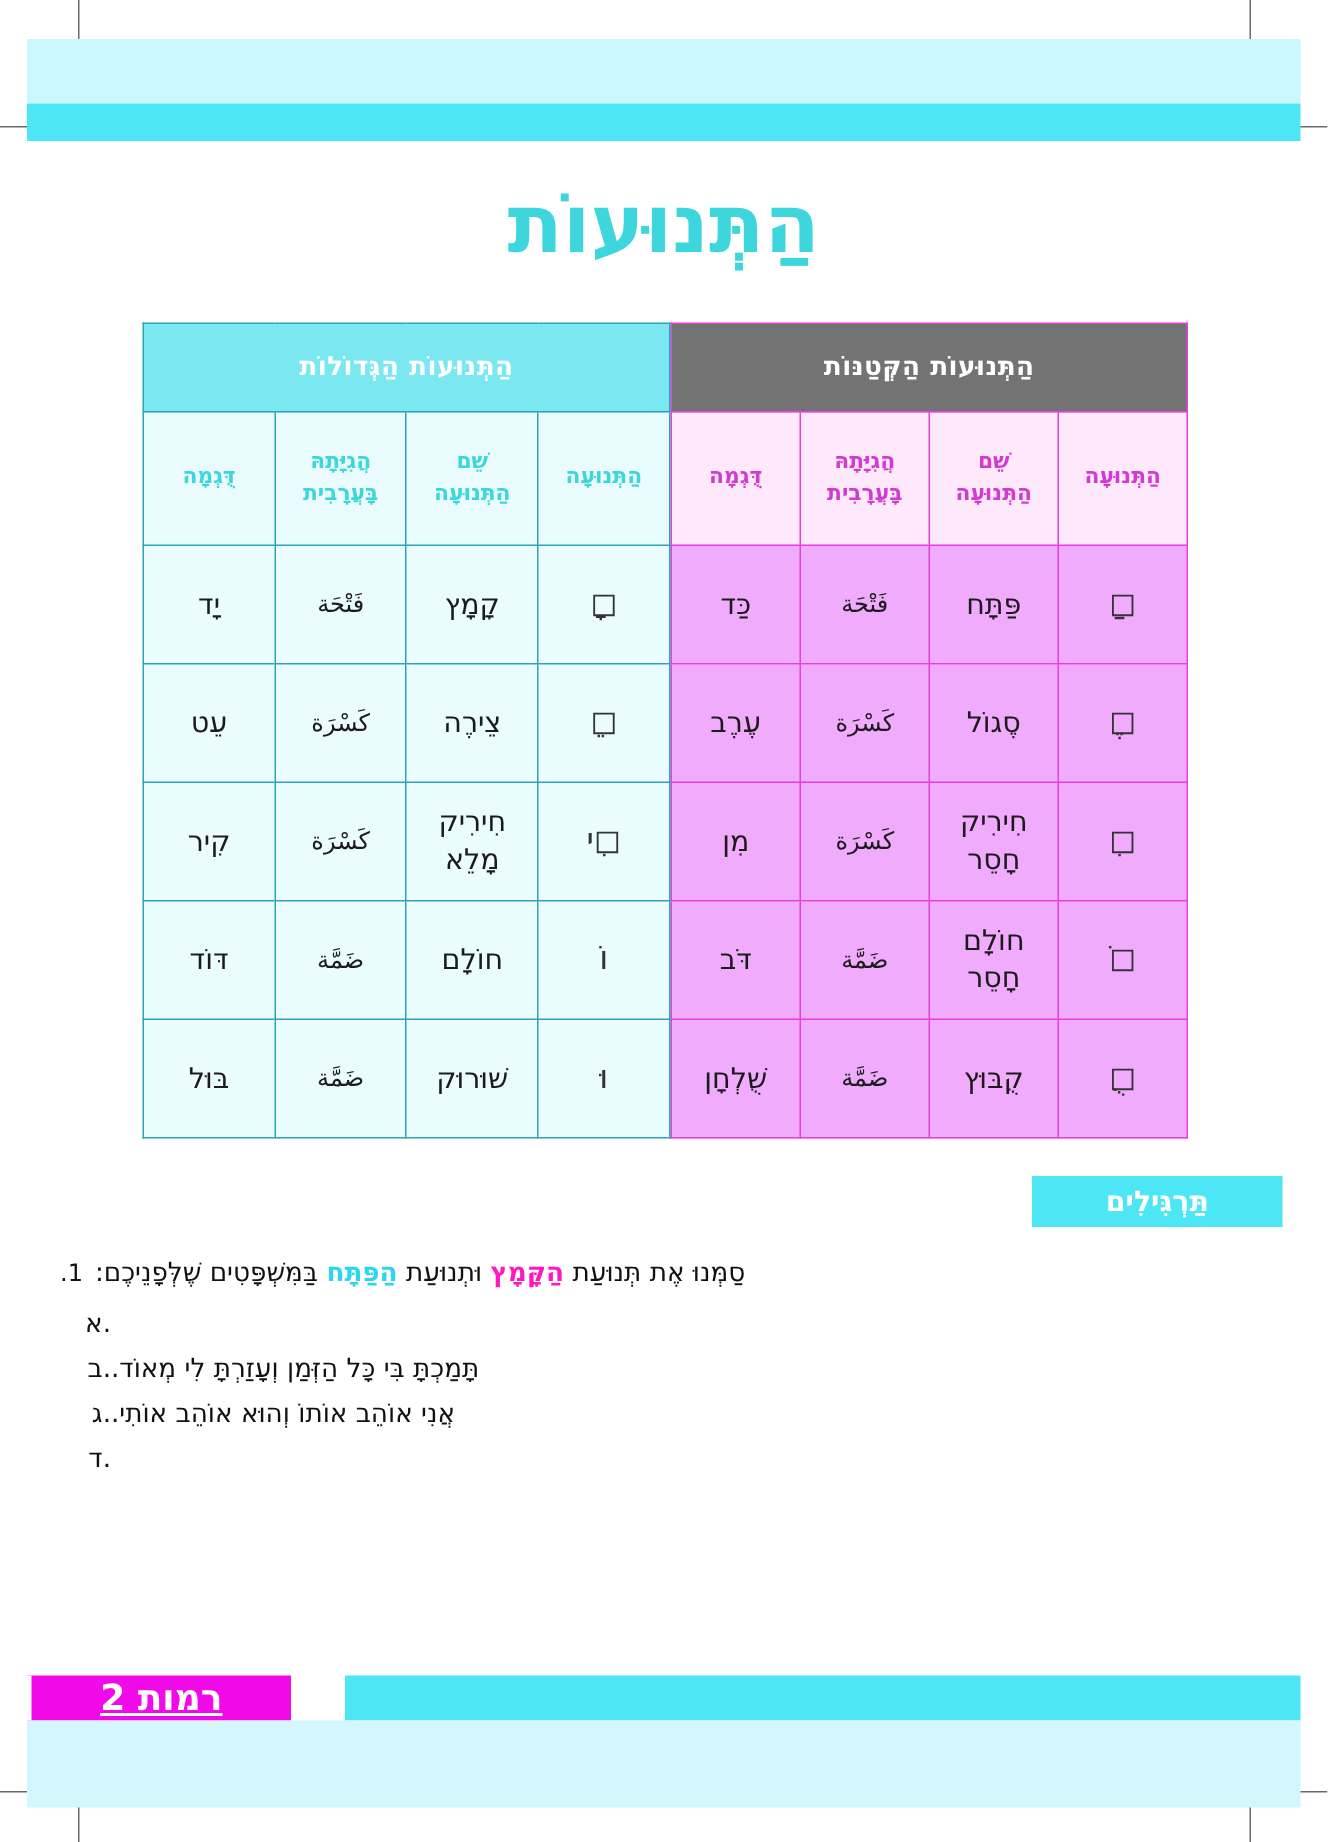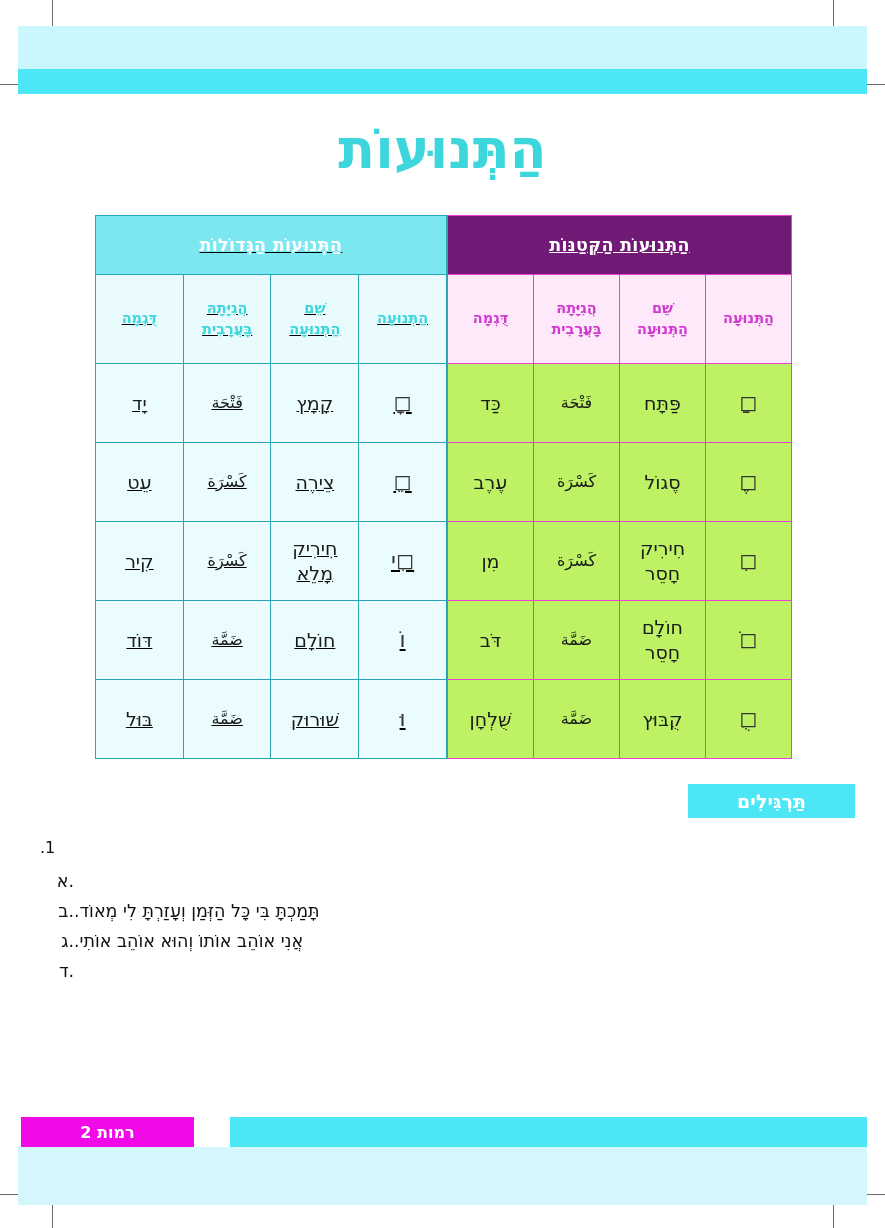--- a/index.html
+++ b/index.html
@@ -73,37 +73,37 @@
     width: 697px;
     display: flex;
     flex-direction: row;
     direction: rtl;
   }
   .vtable {
     border-collapse: collapse;
     table-layout: fixed;
     direction: rtl;
   }
-  .vtable.big   { width: 356px; text-decoration: underline; }
+  .vtable.big   { width: 356px; }
   .vtable.small { width: 349px; }
 
   .vtable.big td, .vtable.big th { border: 1.6px solid #2aa5b5; }
   .vtable.small td, .vtable.small th { border: 1.6px solid #e83fd8; }
 
   .group-head {
     height: 56px;
     font-size: 17.5px;
     font-weight: bold;
     color: #ffffff;
     text-align: center;
     vertical-align: middle;
     letter-spacing: .3px;
   }
   .big .group-head   { background: #7be7f0; border-color: #2aa5b5; }
-  .small .group-head { background: #701a75; border-color: #e83fd8; text-decoration: underline; }
+  .small .group-head { background: #737373; border-color: #e83fd8; }
 
   .col-head {
     height: 84px;
     font-size: 14.5px;
     font-weight: bold;
     text-align: center;
     vertical-align: middle;
     line-height: 1.45;
     padding: 2px 2px;
   }
@@ -113,21 +113,21 @@
   .vtable td.cell {
     height: 74px;
     text-align: center;
     vertical-align: middle;
     font-size: 19px;
     color: #1b1b1b;
     line-height: 1.3;
     padding: 2px 3px;
   }
   .big td.cell   { background: #eafcfd; }
-  .small td.cell { background: #bef264; }
+  .small td.cell { background: #f0abfc; }
 
   .vtable td.cell.arabic {
     font-size: 16px;
     direction: rtl;
   }
   .vtable td.cell.symbol {
     font-size: 22px;
     color: #333333;
   }
   .cell-multiline { white-space: pre-line; }
@@ -211,28 +211,29 @@
     height: 30px;
     display: flex;
     flex-direction: row;
     direction: ltr;
   }
   .footer-book {
     width: 176px;
     height: 30px;
     background: #f209e8;
     color: #ffffff;
-    font-size: 16px;
+    font-size: 24px;
     font-weight: bold;
     display: flex;
     align-items: center;
     justify-content: center;
     direction: rtl;
     border-left: 3px solid #ffffff;
     box-sizing: border-box;
+    text-decoration: underline;
   }
   .footer-page {
     width: 36px;
     height: 30px;
     background: #f209e8;
     color: #ffe600;
     font-size: 13px;
     font-weight: bold;
     display: flex;
     align-items: center;
@@ -372,20 +373,26 @@
   </table>
 
 </div>
 
 <div class="exercise-badge">תַּרְגִּילִים</div>
 
 <div class="exercises">
 
   <div class="ex-question">
     <span class="ex-num">1.</span>
+    <span class="ex-q-text"><span>סַמְּנוּ אֶת תְּנוּעַת</span>
+      <span class="hl-kamatz">הַקָּמָץ</span>
+      <span>וּתְנוּעַת</span>
+      <span class="hl-patach">הַפַּתָּח</span>
+      <span>בַּמִּשְׁפָּטִים שֶׁלְּפָנֵיכֶם:</span>
+    </span>
   </div>
 
   <div class="ex-items">
     <div class="ex-item">
       <span class="ex-letter">.א</span>
     </div>
     <div class="ex-item">
       <span class="ex-text">תָּמַכְתָּ בִּי כָּל הַזְּמַן וְעָזַרְתָּ לִי מְאוֹד.</span>
       <span class="ex-letter">.ב</span>
     </div>

